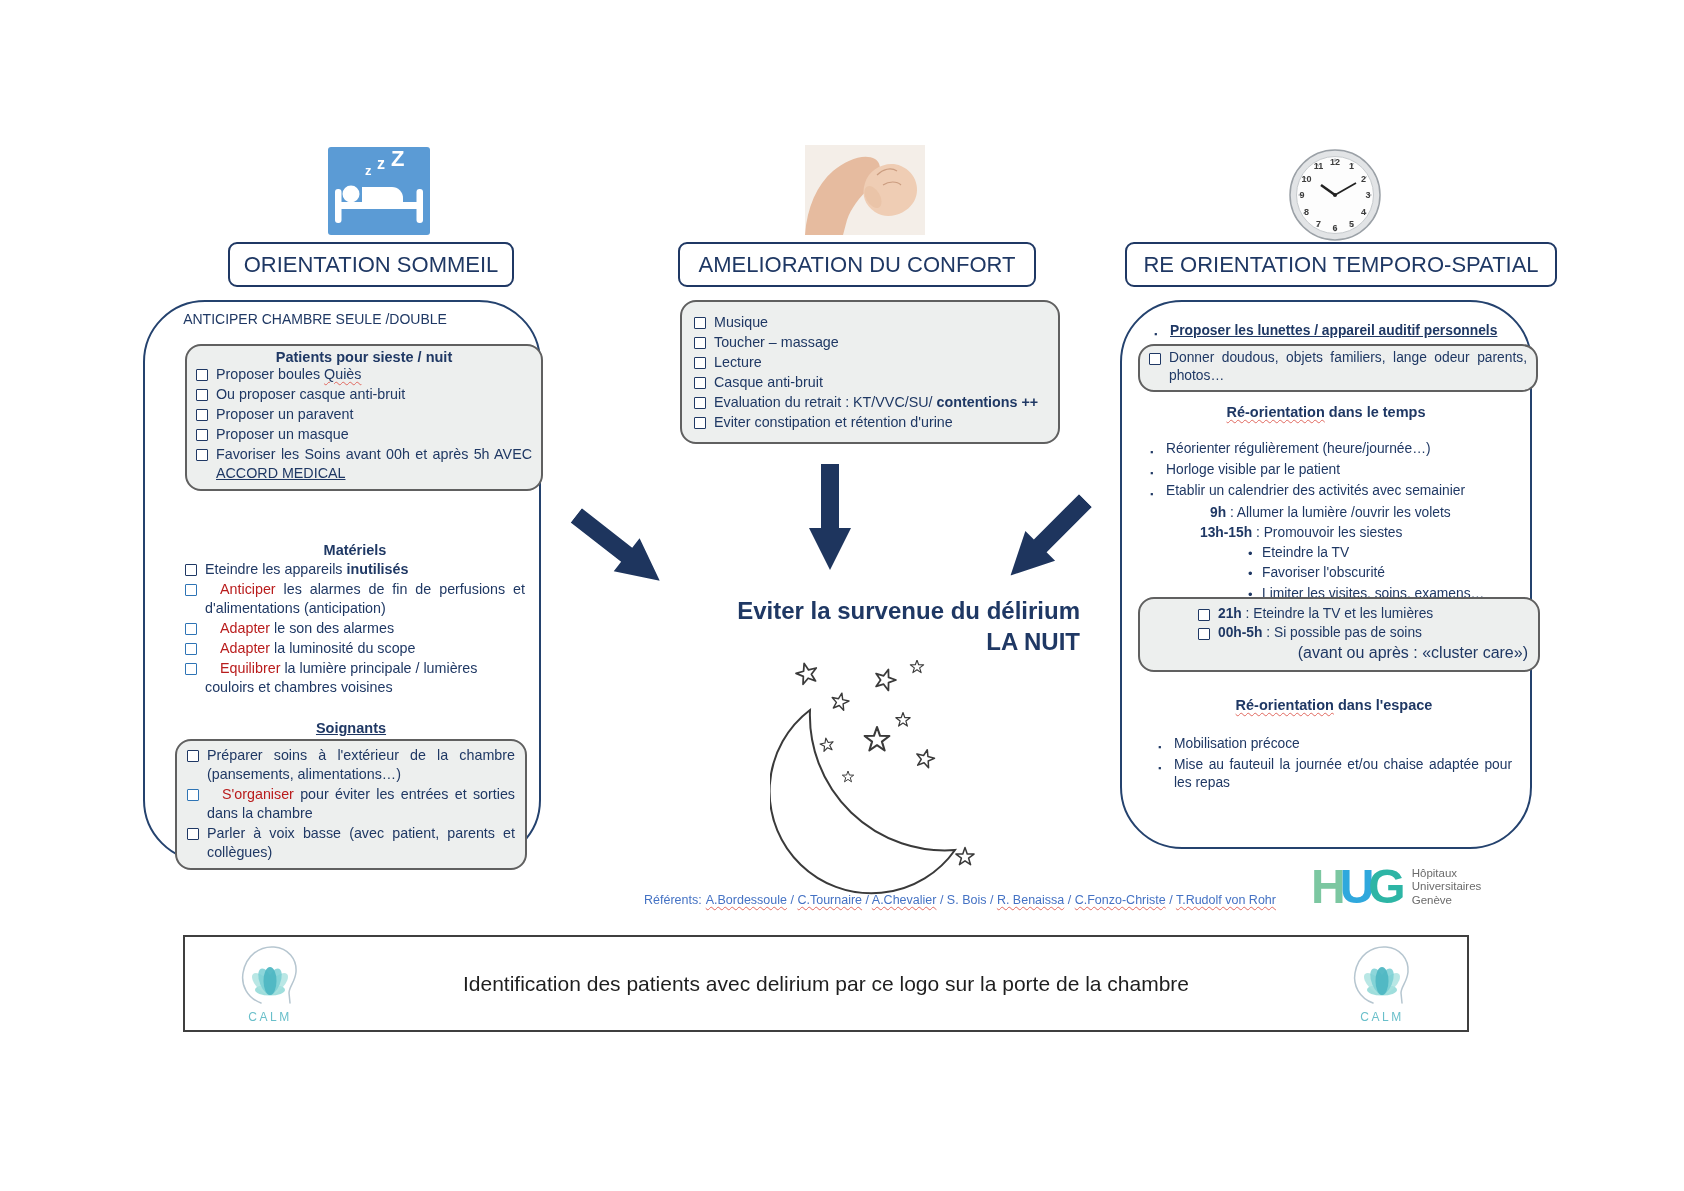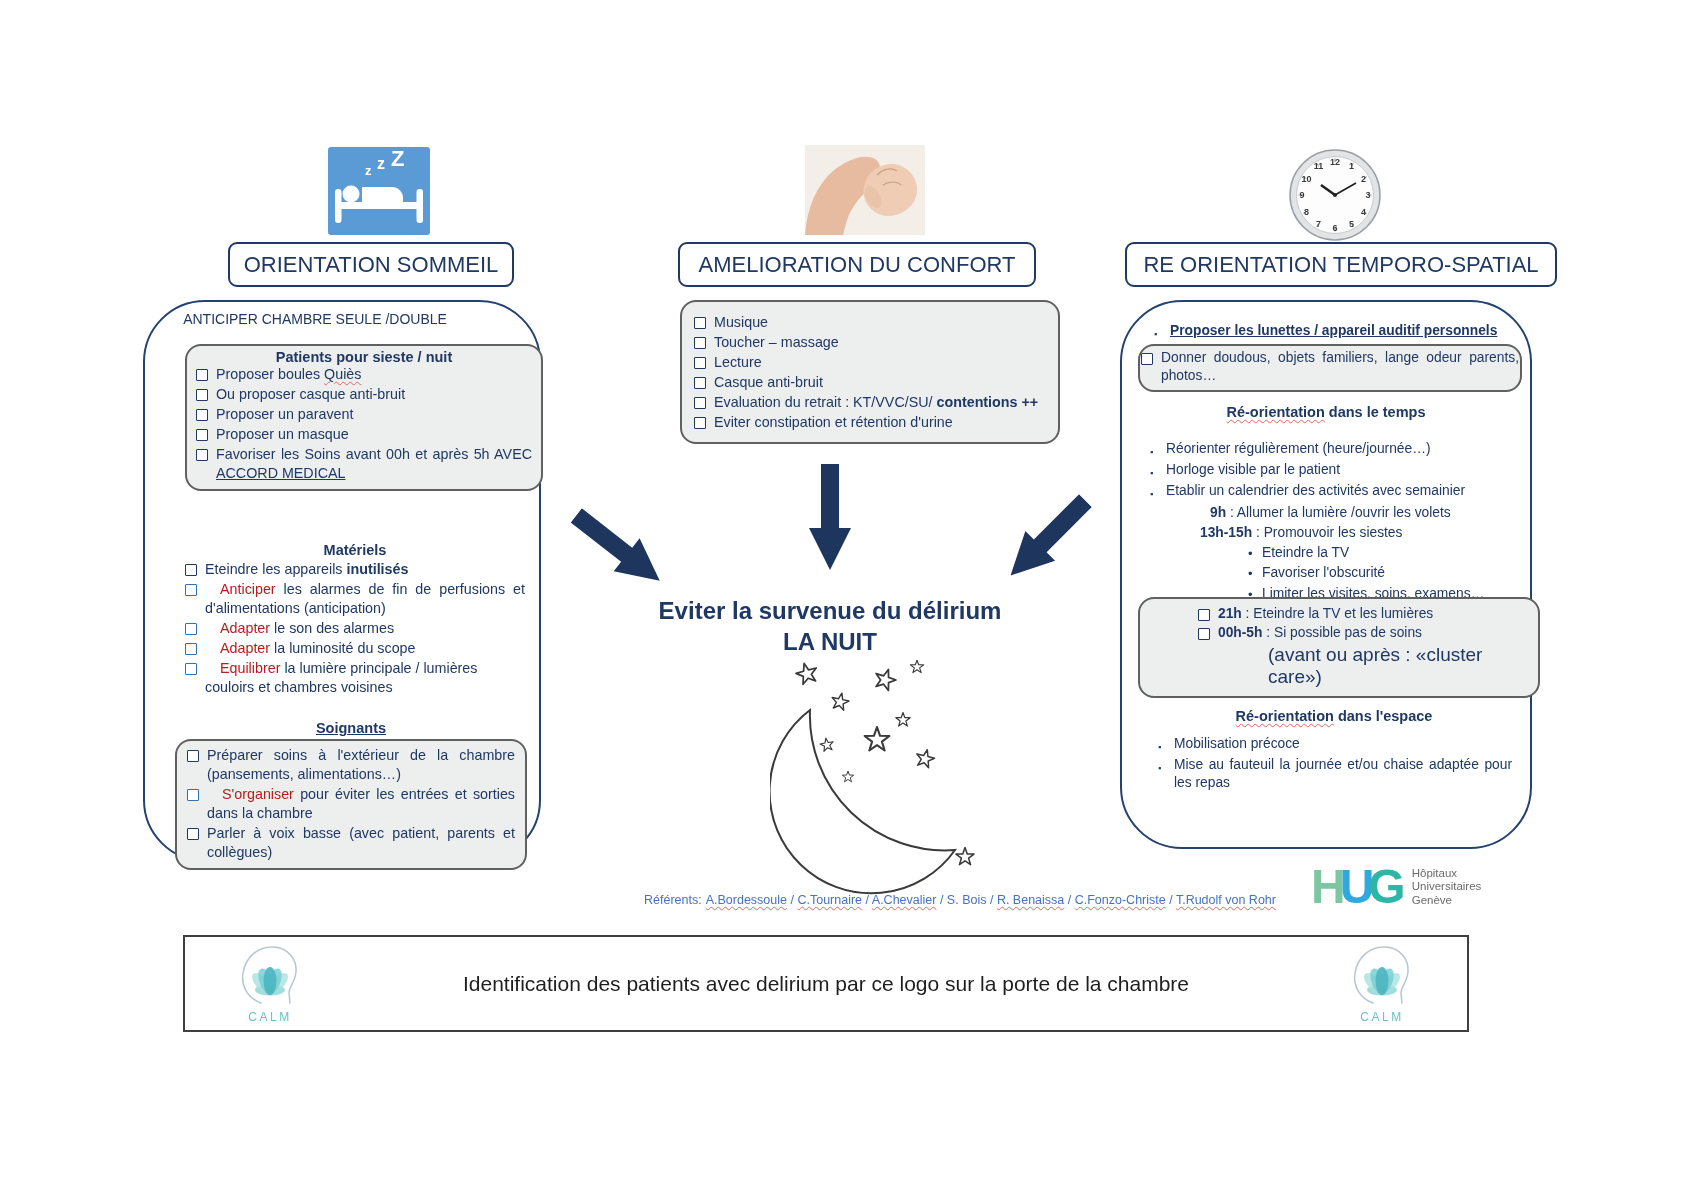--- a/index.html
+++ b/index.html
@@ -22,21 +22,21 @@
   .wavy{text-decoration:underline;text-decoration-style:wavy;text-decoration-color:#e0685f;
         text-decoration-thickness:1px;text-underline-offset:2px;}
   .und{text-decoration:underline;}
   .sect{font-weight:700;font-size:14.5px;color:#1f3864;text-align:center;}
   .brow{display:flex;align-items:flex-start;margin-bottom:2px;}
   .sq{flex:0 0 auto;width:16px;padding-top:1px;}
   .sq::before{content:"▪";font-size:9px;}
   .dot{flex:0 0 auto;width:14px;}
   .dot::before{content:"•";font-size:13px;}
   .zz{position:absolute;color:#fff;font-weight:700;line-height:1;}
-  .goal{position:absolute;text-align:center;font-weight:700;font-size:24px;color:#1f3864;}
+  .goal{position:absolute;text-align:right;font-weight:700;font-size:24px;color:#1f3864;}
   .refs{position:absolute;text-align:center;font-size:12.5px;color:#4472c4;}
   .refs .sep{white-space:pre;}
   .hugletters{font-size:48px;font-weight:700;letter-spacing:-6px;line-height:1;}
   .hugtxt{font-size:11.5px;color:#6b6b6b;line-height:1.18;padding-left:12px;}
   .banner{position:absolute;border:2.5px solid #3f3f3f;background:#fff;}
   .bannertext{position:absolute;inset:0;display:flex;align-items:center;justify-content:center;
               font-size:21px;color:#1f1f1f;font-weight:500;}
   svg text{font-family:"Liberation Sans",sans-serif;}
 </style>
 </head>
@@ -248,21 +248,21 @@
   <div class="hdrbox" style="left:1125px;top:242px;width:428px;height:41px;">
     <span>RE ORIENTATION TEMPORO-SPATIAL</span>
   </div>
 
   <div class="panel rc" style="left:1120px;top:300px;width:408px;height:545px;">
     <div class="brow abs" style="left:32px;top:20px;width:362px;">
       <span class="sq"></span>
       <div class="tx und" style="font-weight:700;"><span>Proposer les lunettes / appareil auditif personnels</span></div>
     </div>
 
-    <div class="gbox abs" style="left:16px;top:42px;width:378px;padding:3px 1px;">
+    <div class="gbox abs" style="left:16px;top:42px;width:378px;padding:3px 9px;">
       <div class="item">
         <span class="cb"></span>
         <div class="tx just"><span>Donner doudous, objets familiers, lange odeur parents, photos…</span></div>
       </div>
     </div>
 
     <div class="sect abs" style="left:0;right:0;top:102px;">
       <span class="wavy">Ré-orientation</span><span> dans le temps</span>
     </div>
 
@@ -303,24 +303,24 @@
 
     <div class="gbox abs" style="left:16px;top:295px;width:378px;padding:6px 10px 8px 10px;">
       <div class="item" style="margin-left:48px;">
         <span class="cb"></span>
         <div class="tx"><b>21h</b><span> : Eteindre la TV et les lumières</span></div>
       </div>
       <div class="item" style="margin-left:48px;justify-content:flex-end;">
         <span class="cb"></span>
         <div class="tx"><b>00h-5h</b><span> : Si possible pas de soins</span></div>
       </div>
-      <div style="margin-left:118px;font-size:19px;color:#1f3864;">(avant ou après : «cluster care»)</div>
-    </div>
-
-    <div class="sect abs" style="left:16px;right:0;top:395px;margin-top:11px;">
+      <div style="margin-left:118px;font-size:16px;color:#1f3864;text-align:right;">(avant ou après : «cluster care»)</div>
+    </div>
+
+    <div class="sect abs" style="left:16px;right:0;top:395px;">
       <span class="wavy">Ré-orientation</span><span> dans l'espace</span>
     </div>
 
     <div class="abs" style="left:36px;top:433px;width:354px;">
       <div class="brow">
         <span class="sq"></span>
         <div class="tx"><span>Mobilisation précoce</span></div>
       </div>
       <div class="brow">
         <span class="sq"></span>

